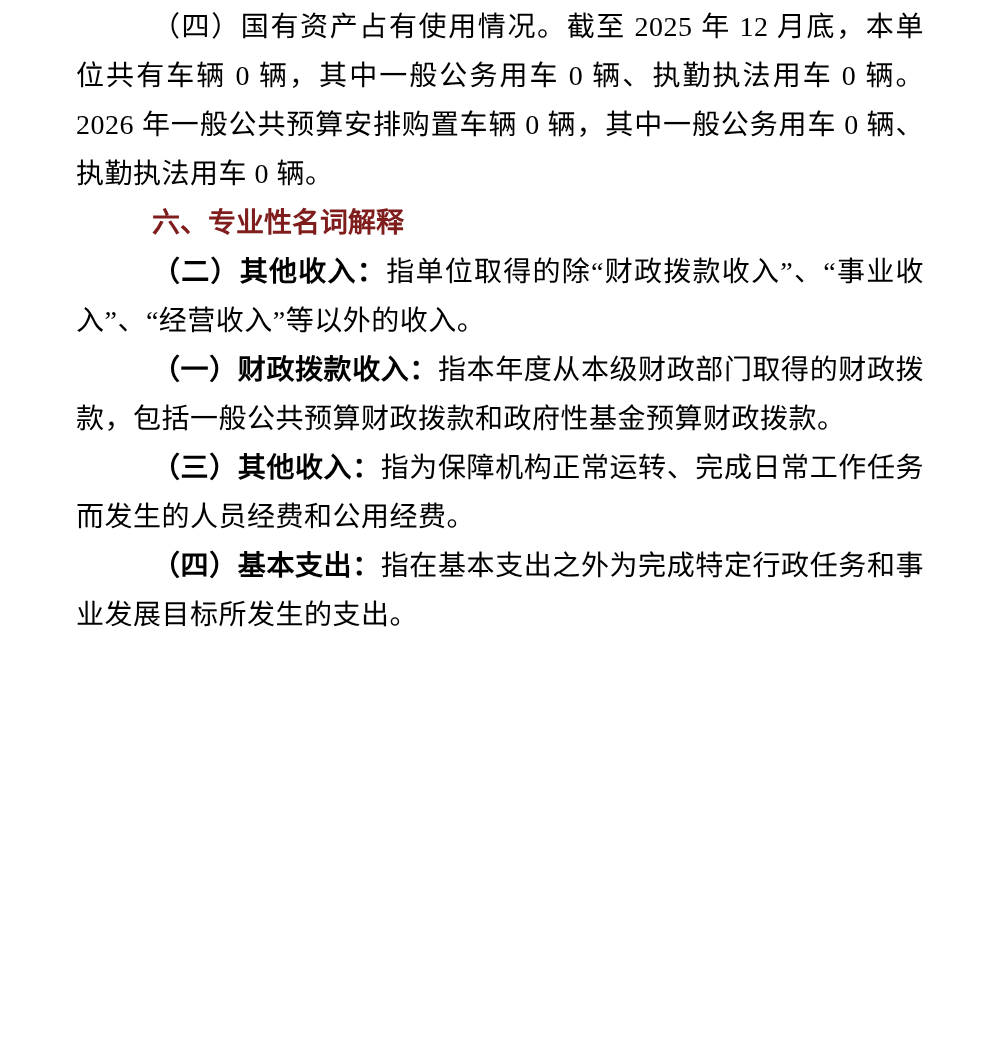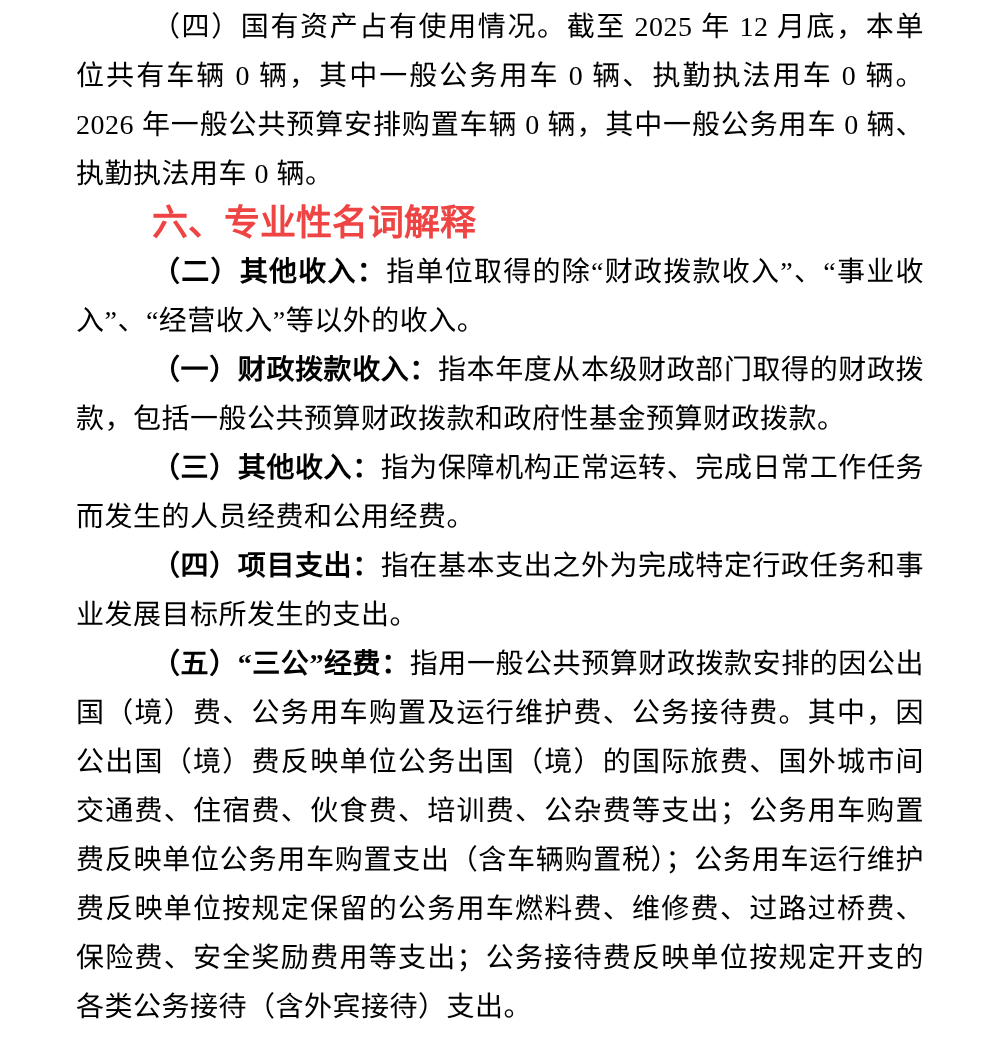--- a/index.html
+++ b/index.html
@@ -33,40 +33,39 @@
   .para .lead {
     
     font-weight: normal;
   }
   .para .term {
     
     font-weight: bold;
   }
   .heading {
     margin: 0;
-    font-size: 36px;
+    font-size: 28px;
     line-height: 49px;
     text-indent: 76px;
     font-family: "Liberation Sans", "DejaVu Sans", sans-serif;
     font-weight: bold;
-    color: #ef4444;
+    color: #7f1d1d;
   }
 </style>
 </head>
 <body>
 
 <div class="page">
 
   <p class="para"><span class="lead">（四）国有资产占有使用情况。</span><span>截至 2025 年 12 月底，本单位共有车辆 0 辆，其中一般公务用车 0 辆、执勤执法用车 0 辆。2026 年一般公共预算安排购置车辆 0 辆，其中一般公务用车 0 辆、执勤执法用车 0 辆。</span></p>
 
   <h2 class="heading">六、专业性名词解释</h2>
 
   <p class="para"><span class="term">（二）其他收入：</span><span>指单位取得的除“财政拨款收入”、“事业收入”、“经营收入”等以外的收入。</span></p>
 
   <p class="para"><span class="term">（一）财政拨款收入：</span><span>指本年度从本级财政部门取得的财政拨款，包括一般公共预算财政拨款和政府性基金预算财政拨款。</span></p>
 
   <p class="para"><span class="term">（三）其他收入：</span><span>指为保障机构正常运转、完成日常工作任务而发生的人员经费和公用经费。</span></p>
 
-  <p class="para"><span class="term">（四）项目支出：</span><span>指在基本支出之外为完成特定行政任务和事业发展目标所发生的支出。</span></p>
+  <p class="para"><span class="term">（四）基本支出：</span><span>指在基本支出之外为完成特定行政任务和事业发展目标所发生的支出。</span></p>
 
-  <p class="para"><span class="term">（五）“三公”经费：</span><span>指用一般公共预算财政拨款安排的因公出国（境）费、公务用车购置及运行维护费、公务接待费。其中，因公出国（境）费反映单位公务出国（境）的国际旅费、国外城市间交通费、住宿费、伙食费、培训费、公杂费等支出；公务用车购置费反映单位公务用车购置支出（含车辆购置税）；公务用车运行维护费反映单位按规定保留的公务用车燃料费、维修费、过路过桥费、保险费、安全奖励费用等支出；公务接待费反映单位按规定开支的各类公务接待（含外宾接待）支出。</span></p>
 
 </div>
 
 </body></html>

